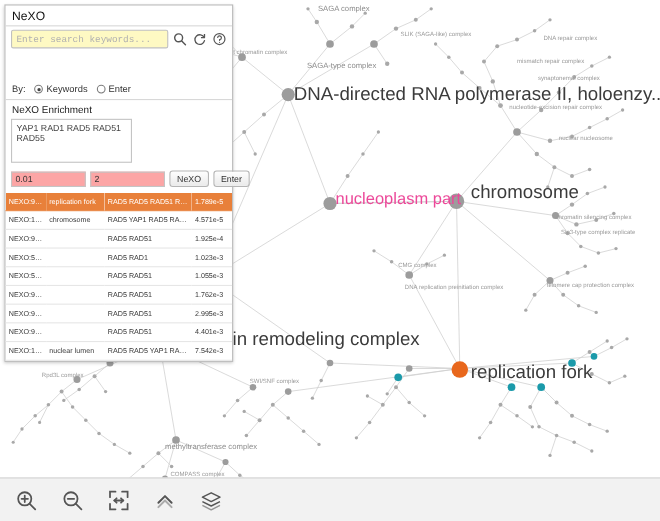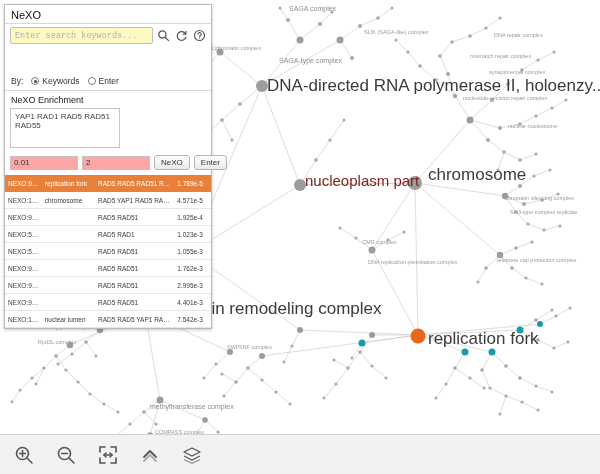--- a/index.html
+++ b/index.html
@@ -24,21 +24,21 @@
     background: #ffffff;
   }
   #network-canvas svg { display: block; }
 
   .node-label {
     position: absolute;
     color: #4a4a4a;
     white-space: nowrap;
     pointer-events: none;
   }
-  .node-label.big     { font-size: 15px; color: #7f1d1d; }
+  .node-label.big     { font-size: 15px; color: #ec4899; }
   .node-label.bigger  { font-size: 17px; color: #3b3b3b; }
   .node-label.med     { font-size: 11px; color: #6a6a6a; }
   .node-label.small   { font-size: 7px;  color: #8c8c8c; }
   .node-label.tiny    { font-size: 5.5px; color: #9a9a9a; }
 
   
   #control-panel {
     position: absolute;
     left: 4px; top: 4px;
     width: 206px;

